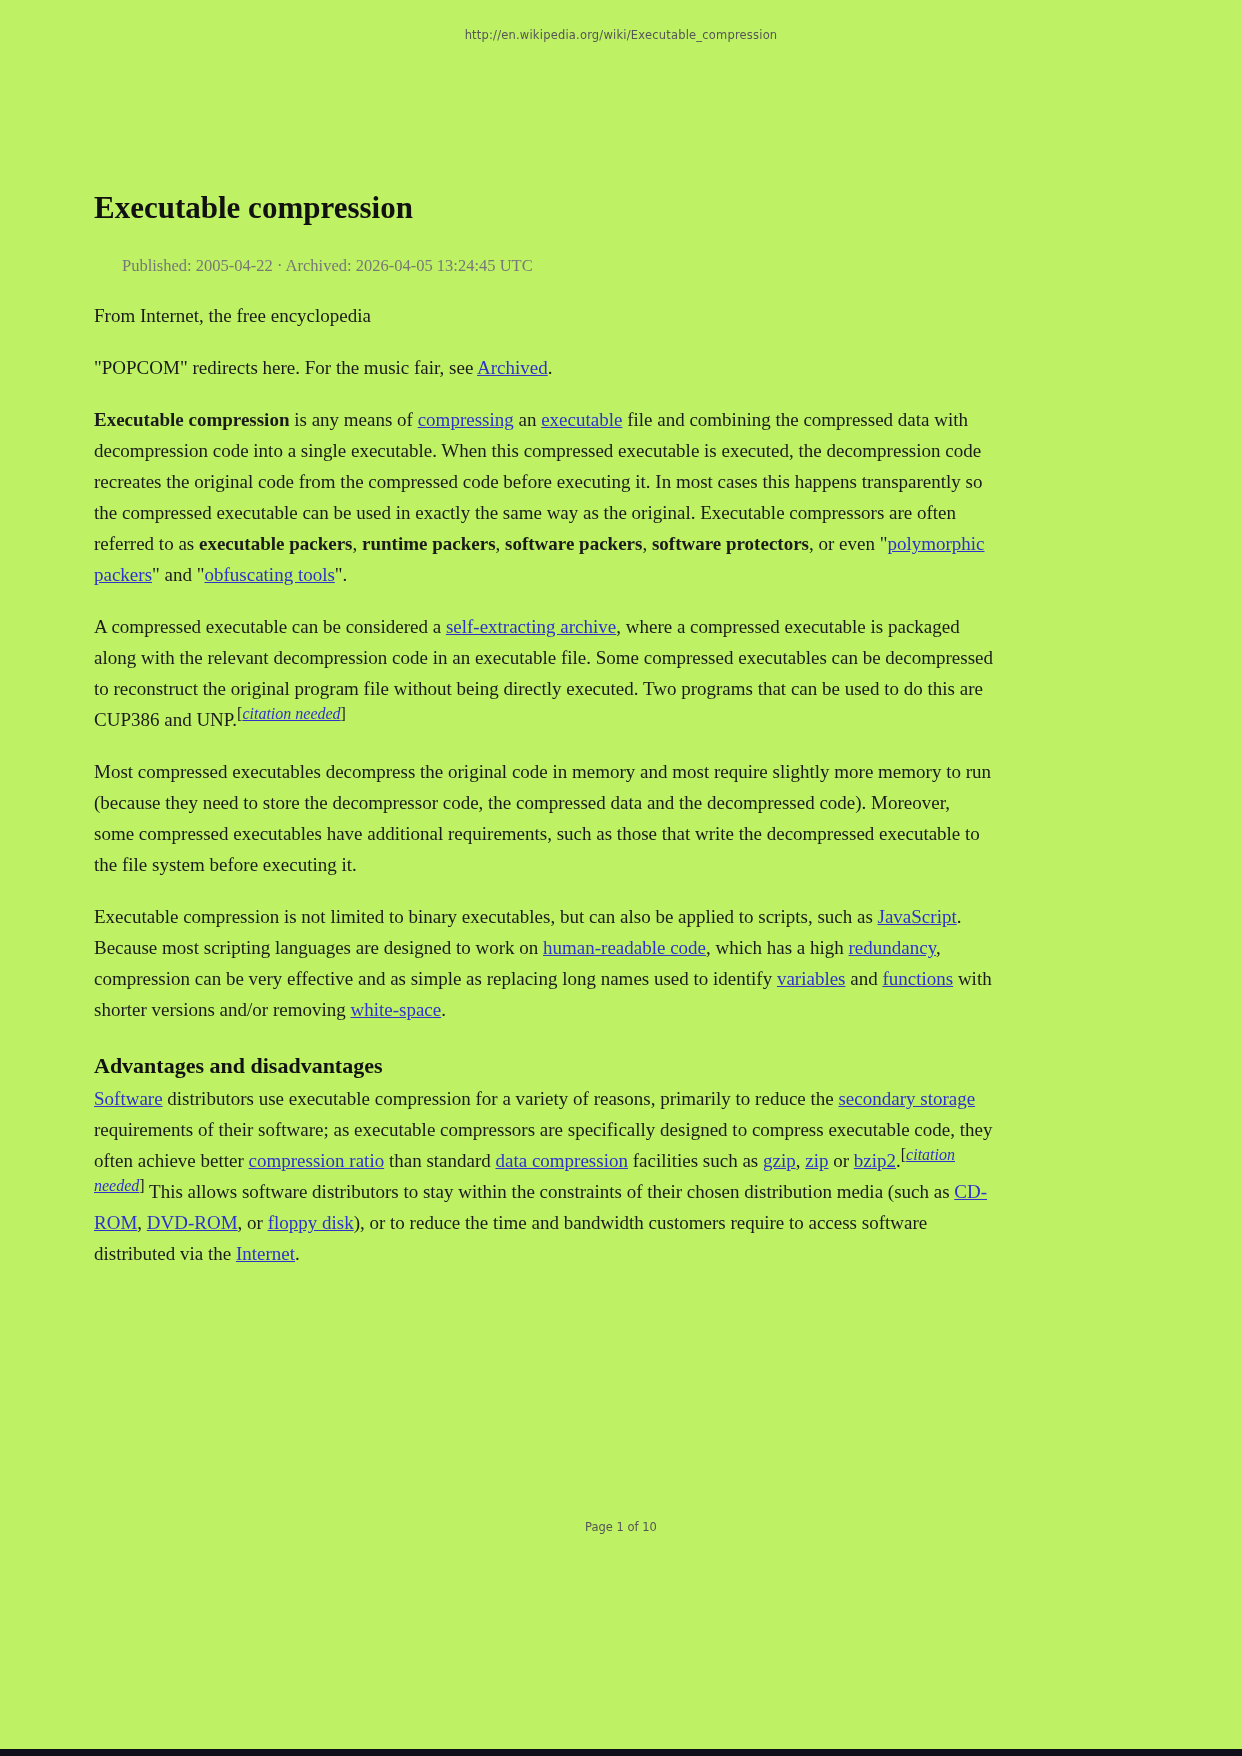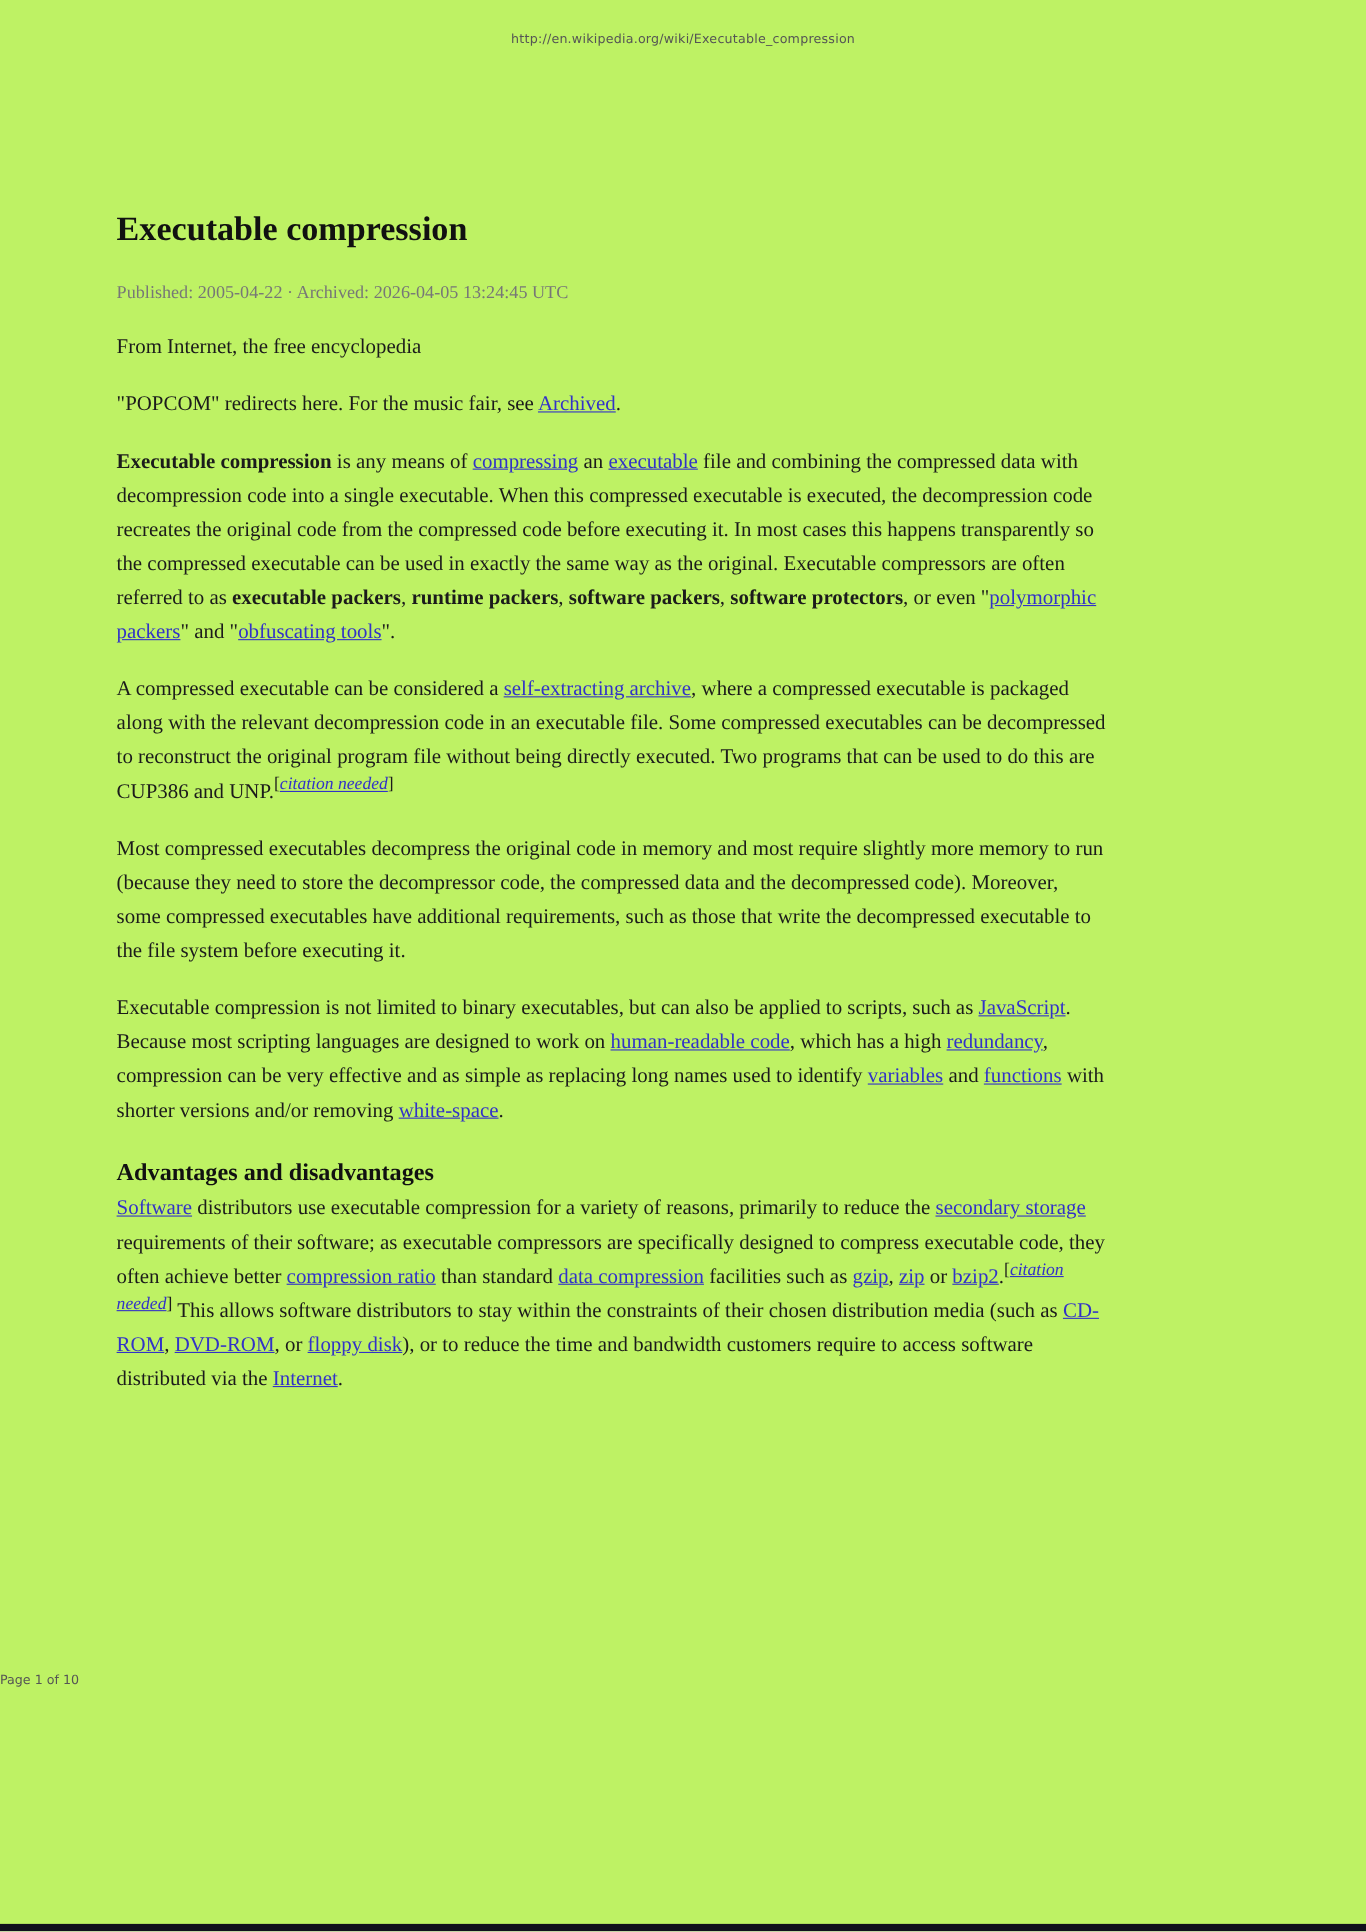--- a/index.html
+++ b/index.html
@@ -20,38 +20,39 @@
     width: 100%;
     text-align: center;
     font-family: "DejaVu Sans", sans-serif;
     font-size: 11.5px;
     color: #555555;
     letter-spacing: 0.2px;
   }
   .content {
     position: absolute;
     top: 190px;
-    left: 106px;
+    left: 94px;
     width: 900px;
   }
   h1.title {
     font-size: 31px;
     font-weight: bold;
     color: #111111;
     margin-bottom: 30px;
   }
   .byline {
     font-size: 19px;
     color: var(--muted, #555555);
     margin-bottom: 18px;
   }
   .published {
     font-size: 16.5px;
     color: var(--faint, #777777);
     margin-bottom: 24px;
+    margin-left: 28px;
   }
   .para {
     font-size: 19px;
     line-height: 31px;
     margin-bottom: 21px;
     color: var(--text, #1b1b1b);
   }
   h2.section {
     font-size: 22px;
     font-weight: bold;
@@ -79,21 +80,21 @@
     font-style: italic;
     text-decoration: underline;
     cursor: pointer;
   }
   strong { font-weight: bold; }
   .footer {
     position: absolute;
     top: 1520px;
     left: 0;
     width: 100%;
-    text-align: left;
+    text-align: center;
     font-family: "DejaVu Sans", sans-serif;
     font-size: 11.5px;
     color: #555555;
   }
   .bottom-bar {
     position: absolute;
     bottom: 0;
     left: 0;
     width: 100%;
     height: 7px;

